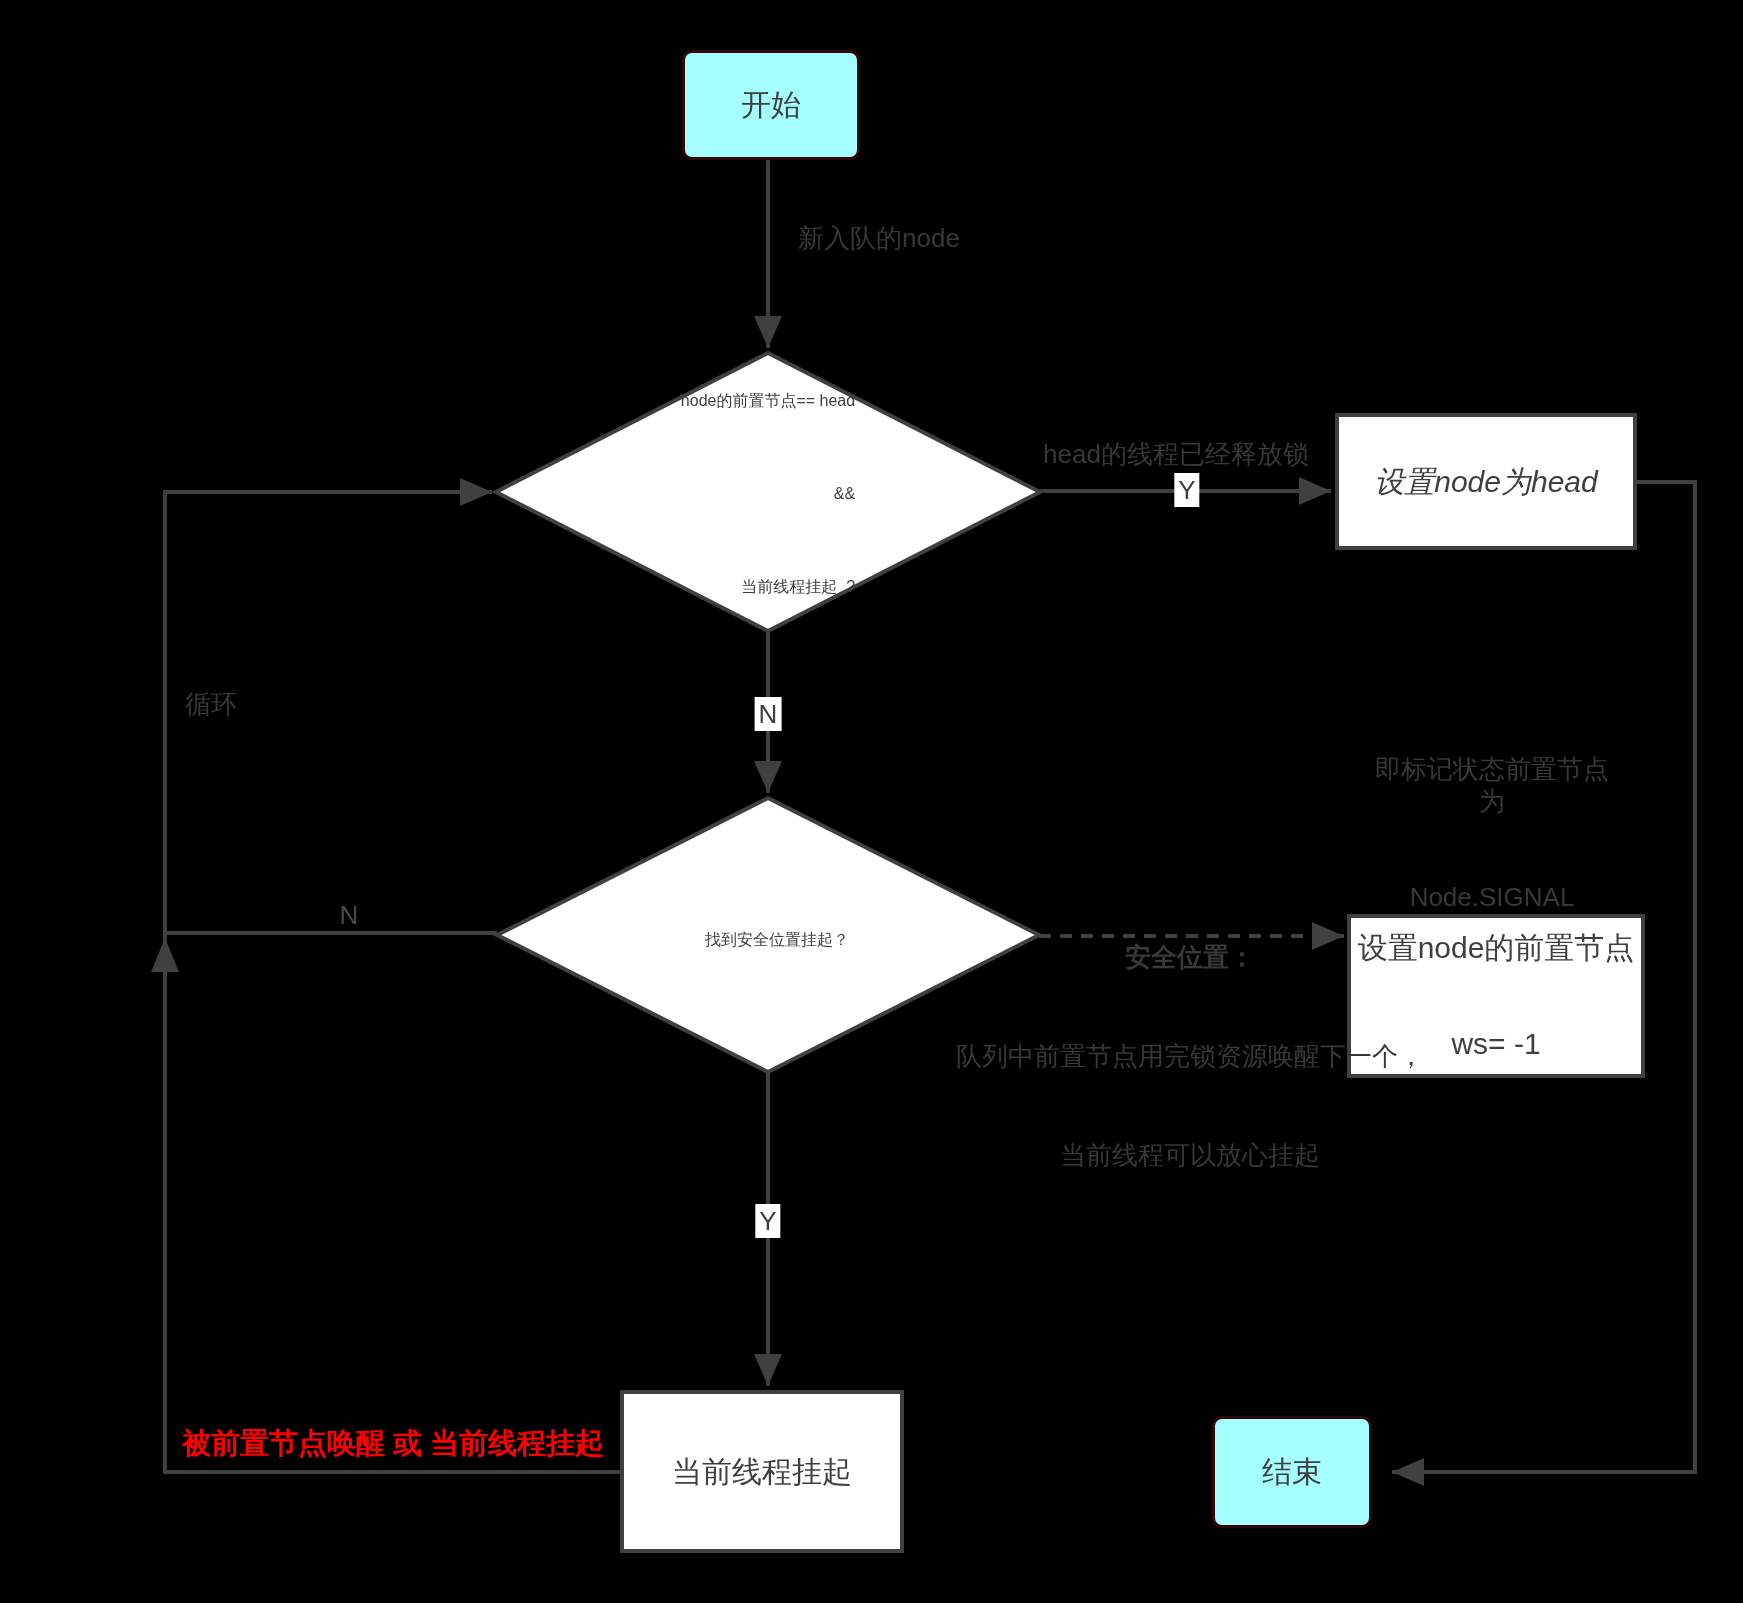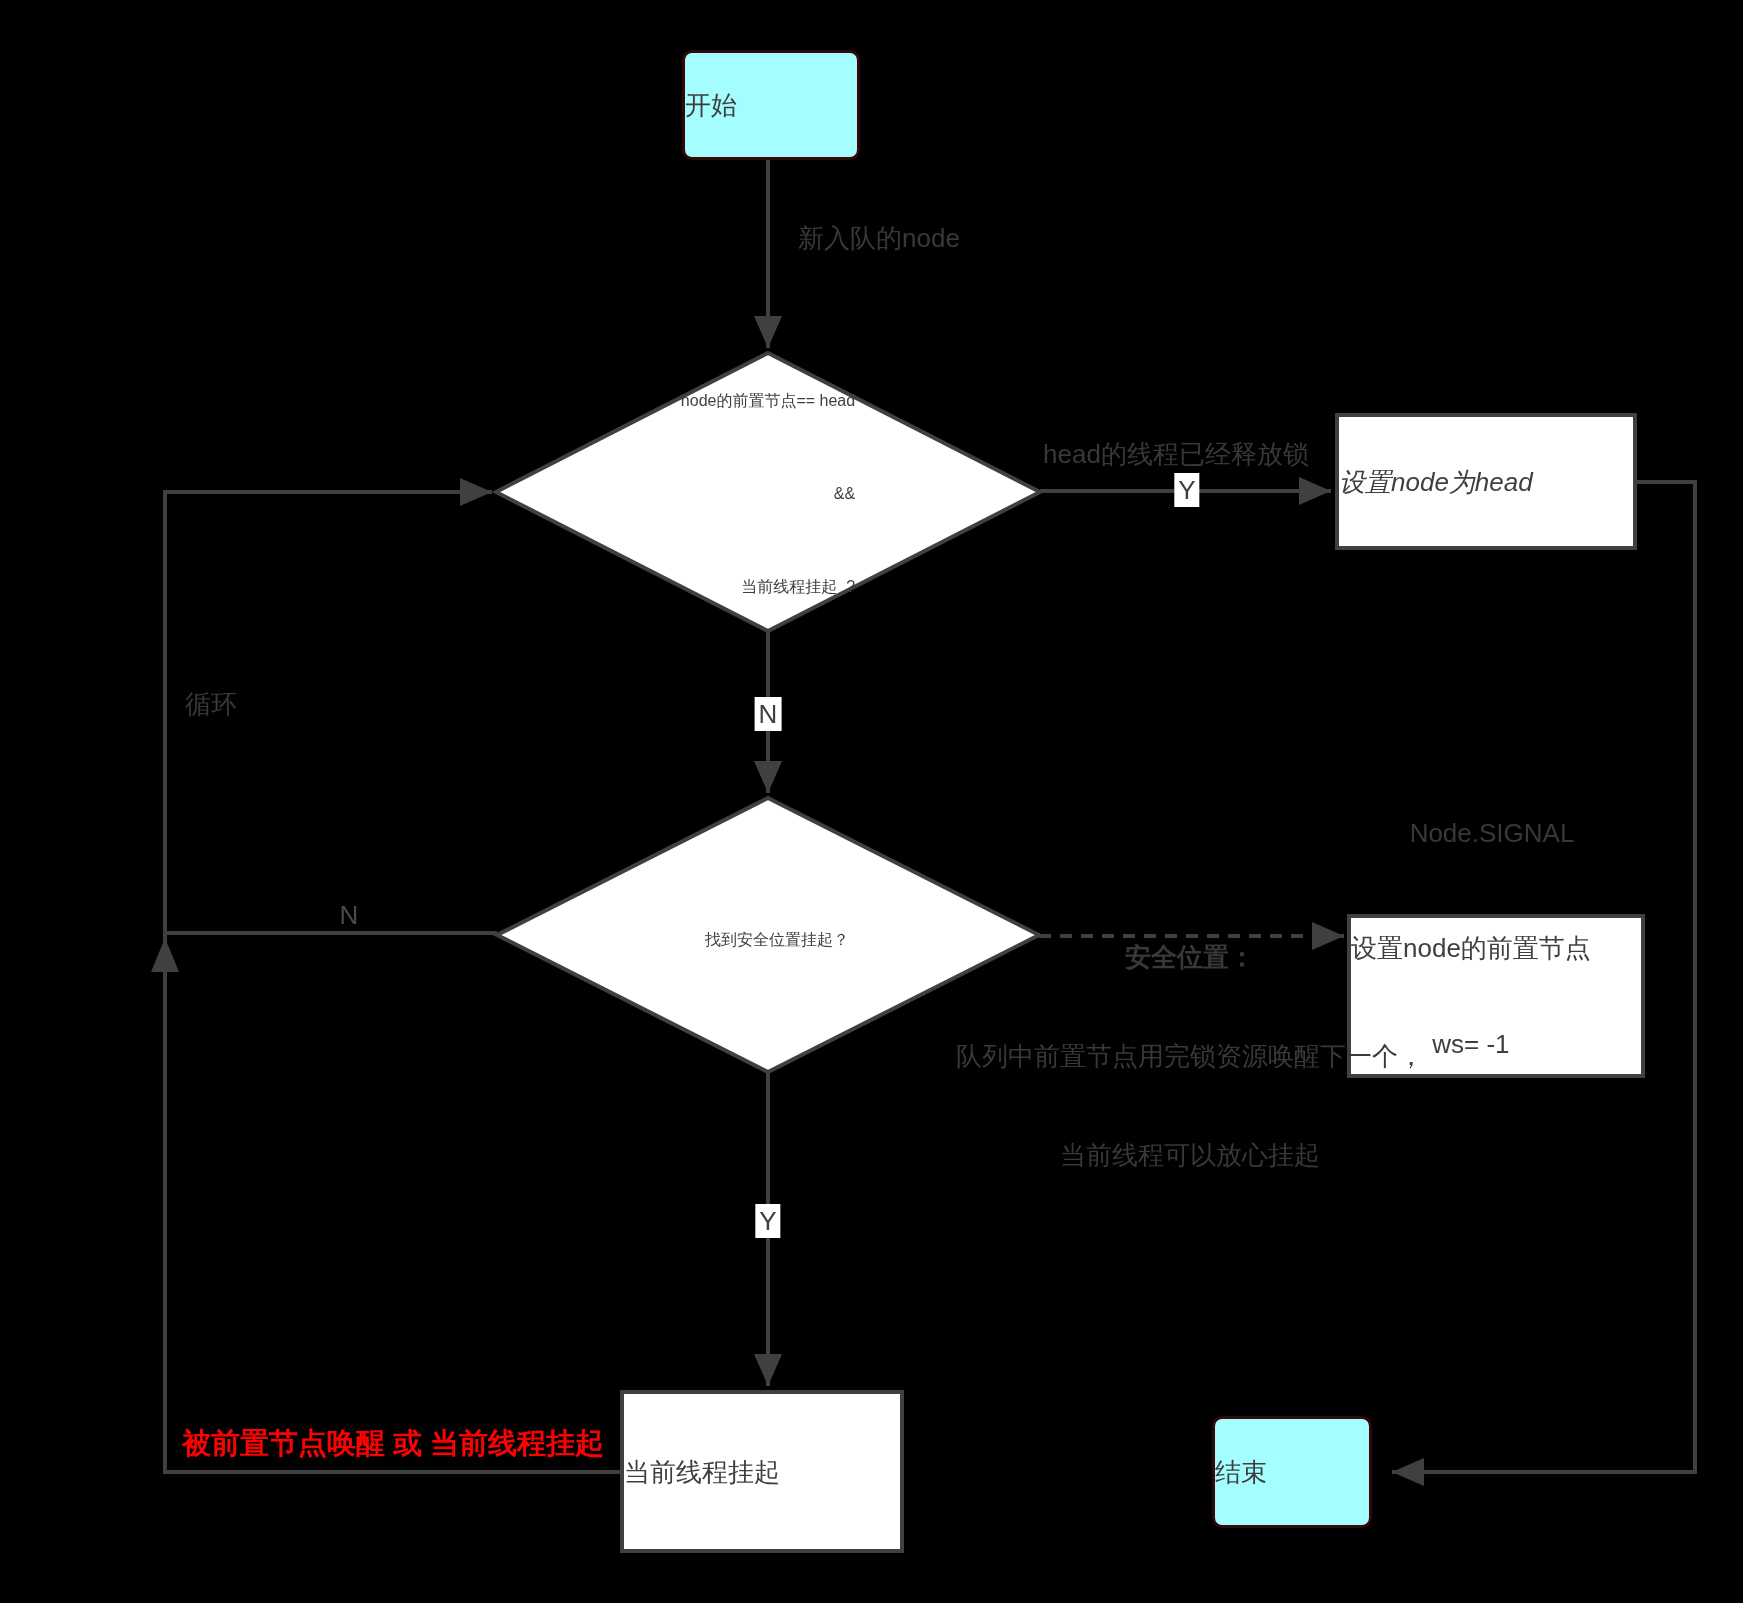--- a/index.html
+++ b/index.html
@@ -11,23 +11,23 @@
     overflow:hidden;
   }
   .canvas svg{position:absolute;left:0;top:0;}
   svg .edge{stroke:var(--line,#404040);stroke-width:4;fill:none;}
   svg .edge.dashed{stroke-dasharray:12 9;}
   svg .shape{fill:var(--shape-fill,#fff);stroke:var(--line,#404040);stroke-width:4;}
   svg .arrowhead{fill:var(--line,#404040);}
 
   .node{
     position:absolute;box-sizing:border-box;
-    display:flex;align-items:center;
+    display:flex;align-items:center;justify-content:center;
     text-align:center;color:var(--shape-text,#3f3f3f);
-    font-size:26px;line-height:32px;white-space:pre-wrap;
+    font-size:30px;line-height:32px;white-space:pre-wrap;
   }
   .rect{
     background:var(--shape-fill,#fff);
     border:4px solid var(--line,#404040);
   }
   .terminal{
     background:var(--accent-fill,#a4feff);
     border:3px solid var(--accent-border,#320808);
     border-radius:10px;
   }
@@ -135,20 +135,21 @@
 
   <div class="branch" style="left:768px;top:714px;">N</div>
 
   <div class="lbl" style="left:211px;top:704px;">循环</div>
 
   <div class="branch plain" style="left:349px;top:915px;">N</div>
 
   <div class="branch" style="left:768px;top:1221px;">Y</div>
 
   <div class="lbl" style="left:1492px;top:833px;">
+    <span style="display:block">即标记状态前置节点为</span>
     <span style="display:block">Node.SIGNAL</span>
   </div>
 
   <div class="lbl" style="left:1190px;top:1056px;line-height:33px;">
     <span class="note-title" style="display:block">安全位置：</span>
     <span style="display:block">队列中前置节点用完锁资源唤醒下一个，</span>
     <span style="display:block">当前线程可以放心挂起</span>
   </div>
 
   <div class="red-note" style="left:393px;top:1444px;">被前置节点唤醒 或 当前线程挂起</div>

